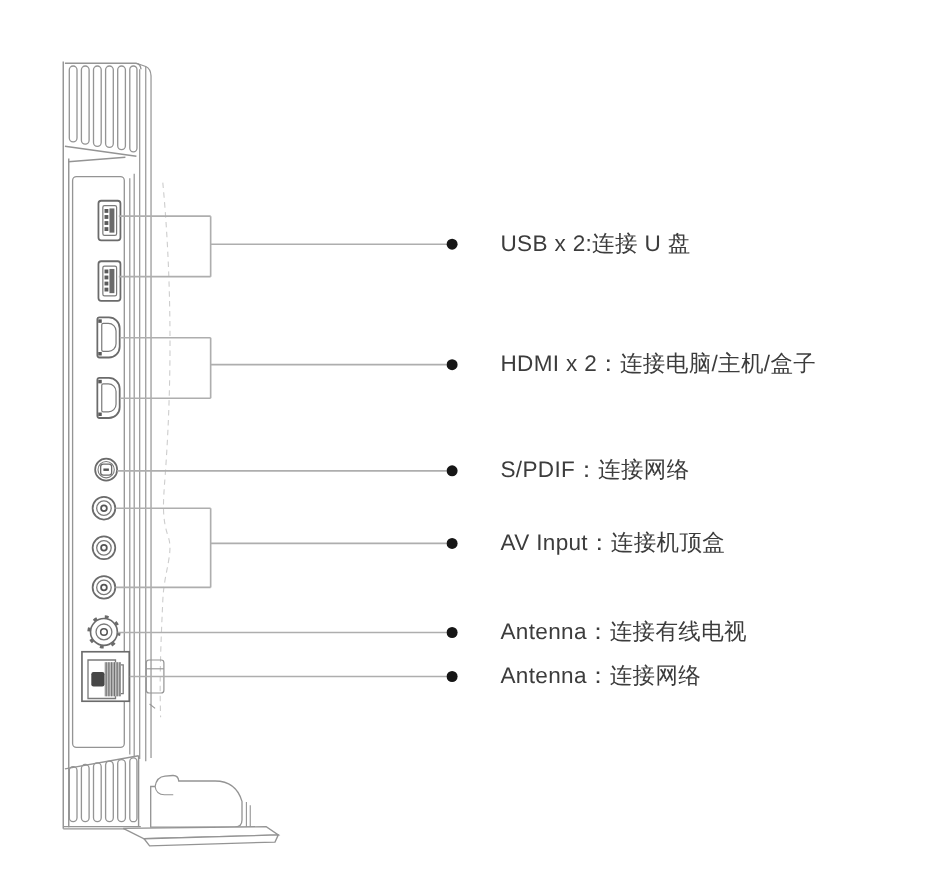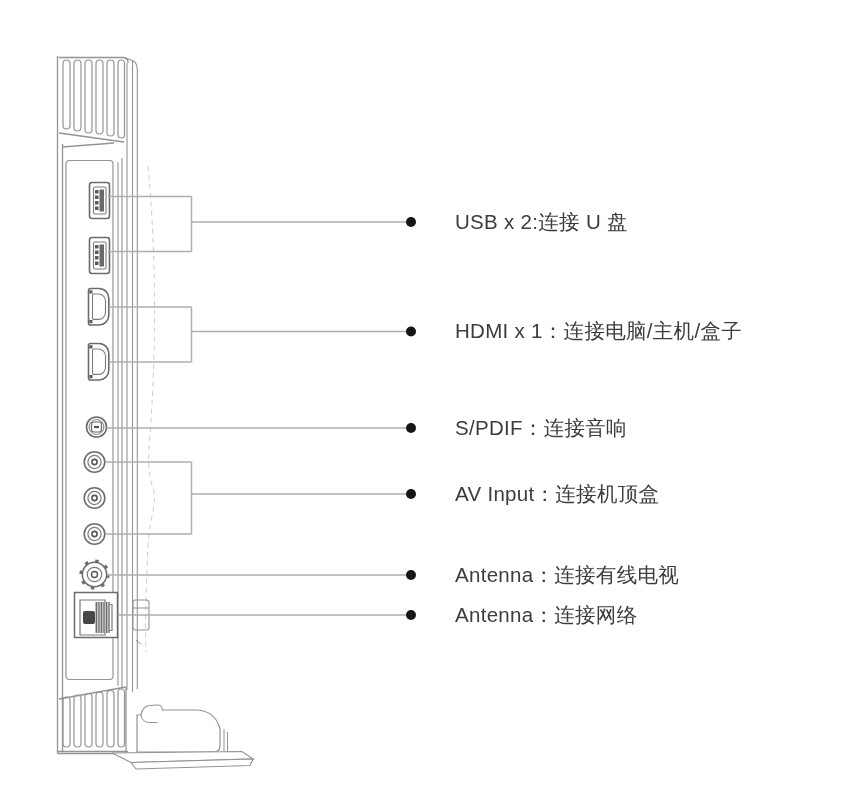--- a/index.html
+++ b/index.html
@@ -162,18 +162,18 @@
       <circle cx="411" cy="222" r="5"></circle>
       <circle cx="411" cy="331.5" r="5"></circle>
       <circle cx="411" cy="428" r="5"></circle>
       <circle cx="411" cy="494" r="5"></circle>
       <circle cx="411" cy="575" r="5"></circle>
       <circle cx="411" cy="615" r="5"></circle>
     </g>
   </svg>
 
   <div class="callout-label lbl-usb">USB x 2:连接 U 盘</div>
-  <div class="callout-label lbl-hdmi">HDMI x 1：连接电脑/主机/盒子</div>
-  <div class="callout-label lbl-spdif">S/PDIF：连接音响</div>
+  <div class="callout-label lbl-hdmi">HDMI x 2：连接电脑/主机/盒子</div>
+  <div class="callout-label lbl-spdif">S/PDIF：连接网络</div>
   <div class="callout-label lbl-av">AV Input：连接机顶盒</div>
   <div class="callout-label lbl-antenna">Antenna：连接有线电视</div>
   <div class="callout-label lbl-network">Antenna：连接网络</div>
 </div>
 
 </body></html>

